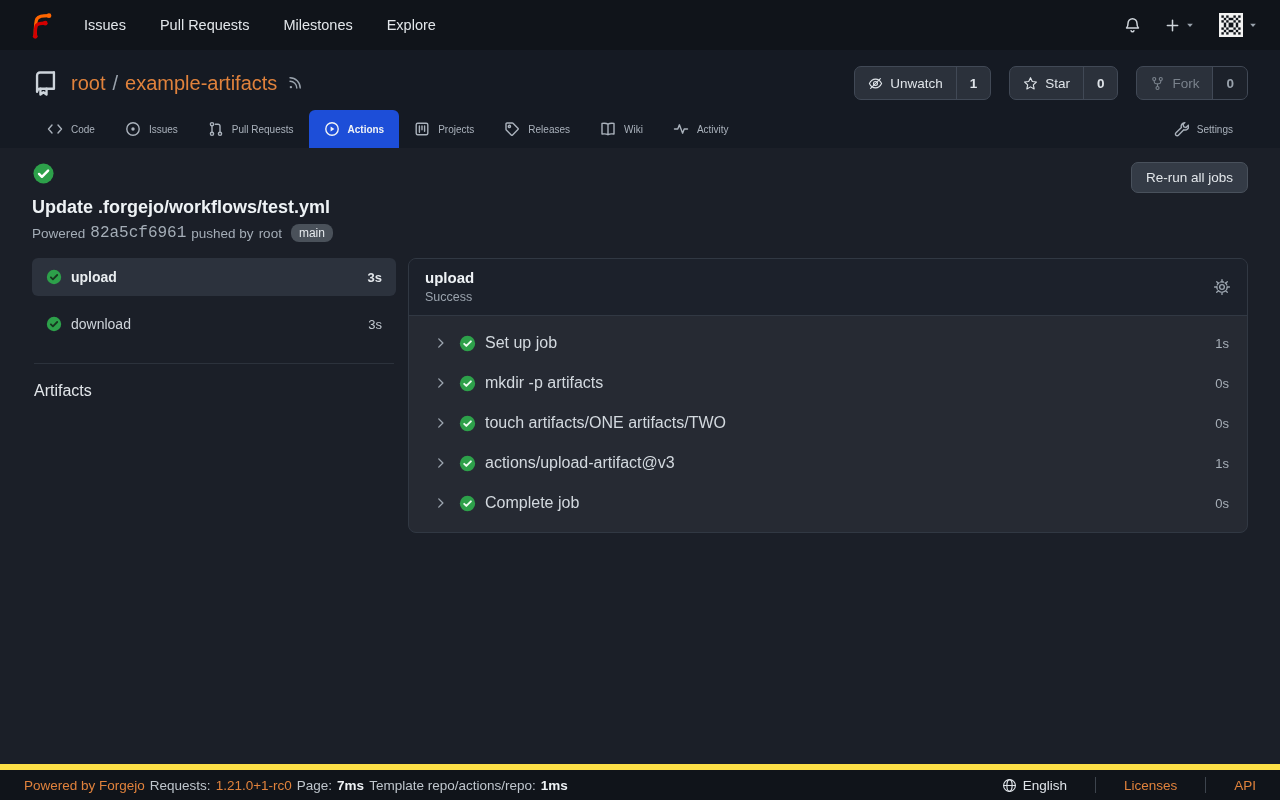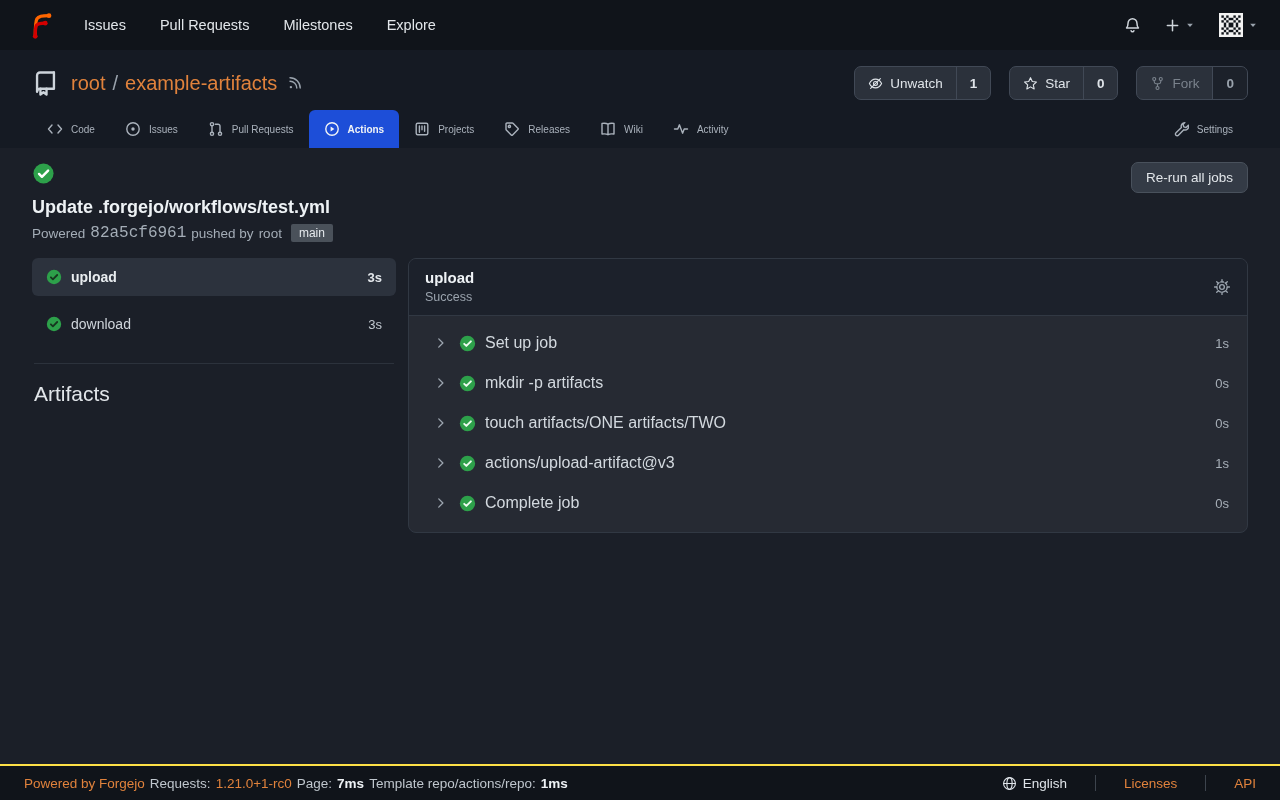--- a/index.html
+++ b/index.html
@@ -43,52 +43,52 @@
   .tab.active { background:#1d4ed8; color:#f0f3f6; font-weight:600; }
   .tab-settings { margin-left:auto; }
 
   
   .main { flex:1; padding:14px 32px 0 32px; display:flex; flex-direction:column; min-height:0; }
   .run-header { display:flex; align-items:flex-start; }
   .run-title-wrap { display:flex; gap:10px;flex-direction:column; }
   .run-title-text h2 { font-size:18px; font-weight:700; color:#eef2f5; line-height:24px; }
   .commit-line { display:flex; align-items:center; gap:5px; margin-top:5px; font-size:13.5px; color:#a4adb7; }
   .sha { font-family:"Liberation Mono","DejaVu Sans Mono",monospace; font-size:16px; }
-  .branch-badge { background:#4a515a; color:#e5e9ed; font-size:12px; border-radius:2px; padding:2px 8px; margin-left:4px; cursor:pointer; }
+  .branch-badge { background:#4a515a; color:#e5e9ed; font-size:12px; border-radius:8px; padding:2px 8px; margin-left:4px; cursor:pointer; }
   .rerun-btn { margin-left:auto; background:#343b46; border:1px solid #49515c; border-radius:7px; color:#e2e6ea; font-size:13.5px; padding:7px 14px; cursor:pointer; font-family:inherit; }
 
   .columns { display:flex; gap:12px; margin-top:16px; align-items:flex-start; min-height:0; }
   .sidebar { width:364px; flex-shrink:0; }
   .job-row { display:flex; align-items:center; gap:9px; height:38px; padding:0 14px; border-radius:6px; margin-bottom:9px; cursor:pointer; }
   .job-row.selected { background:#2c323d; }
   .job-row .job-name { font-size:14px; font-weight:700; color:#e8ecef; }
   .job-row:not(.selected) .job-name { font-weight:400; color:#cfd5db; }
   .job-row .job-time { margin-left:auto; font-size:13px; font-weight:700; color:#e2e6ea; }
   .job-row:not(.selected) .job-time { font-weight:400; color:#c2c9d0; }
   .sidebar-divider { border:none; border-top:1px solid #2c323c; margin:20px 2px 18px 2px; }
-  .artifacts-heading { font-size:21px; color:#e2e6ea; font-weight:400; margin:0 0 16px 2px; }
+  .artifacts-heading { font-size:16px; color:#e2e6ea; font-weight:400; margin:0 0 16px 2px; }
   .artifact-link { display:flex; align-items:center; gap:6px; margin-left:2px; cursor:pointer; }
   .artifact-link .file-ic { color:#cfd5db; }
   .artifact-link span { color:#e0823c; font-size:14px; }
 
   
   .panel { flex:1; border:1px solid #313843; border-radius:8px; overflow:hidden; background:#262a33; }
   .panel-header { background:#1c212b; padding:10px 16px 11px 16px; border-bottom:1px solid #313843; display:flex; align-items:center; }
   .panel-title { font-size:15px; font-weight:700; color:#eef2f5; }
   .panel-status { font-size:12.5px; color:#9aa3ad; margin-top:4px; }
   .panel-gear { margin-left:auto; color:#9aa3ad; cursor:pointer; }
   .steps { padding:7px 0 9px 0; }
   .step-row { display:flex; align-items:center; height:40px; padding:0 18px 0 26px; cursor:pointer; }
   .step-chevron { color:#9aa3ad; margin-right:12px; }
   .step-check { margin-right:9px; }
   .step-name { font-size:16px; color:#d3d9df; }
   .step-time { margin-left:auto; font-size:13px; color:#a7afb8; }
 
   
-  .footer { height:36px; background:#10141a; border-top:2px solid #fde047; display:flex; align-items:center; padding:0 24px; flex-shrink:0; font-size:13.5px; color:#bfc6cd; }
+  .footer { height:36px; background:#10141a; border-top:6px solid #fde047; display:flex; align-items:center; padding:0 24px; flex-shrink:0; font-size:13.5px; color:#bfc6cd; }
   .footer a { color:#e0823c; text-decoration:none; cursor:pointer; }
   .footer-left { display:flex; gap:5px; align-items:center; }
   .footer-left b { color:#eef2f5; }
   .footer-right { margin-left:auto; display:flex; align-items:center; gap:28px;text-align:right; }
   .lang { display:flex; align-items:center; gap:6px; color:#dfe4e9; cursor:pointer; }
   .footer-div { width:1px; height:16px; background:#3d444d; }
 
   .check-circle { flex-shrink:0; }
 </style>
 </head>

